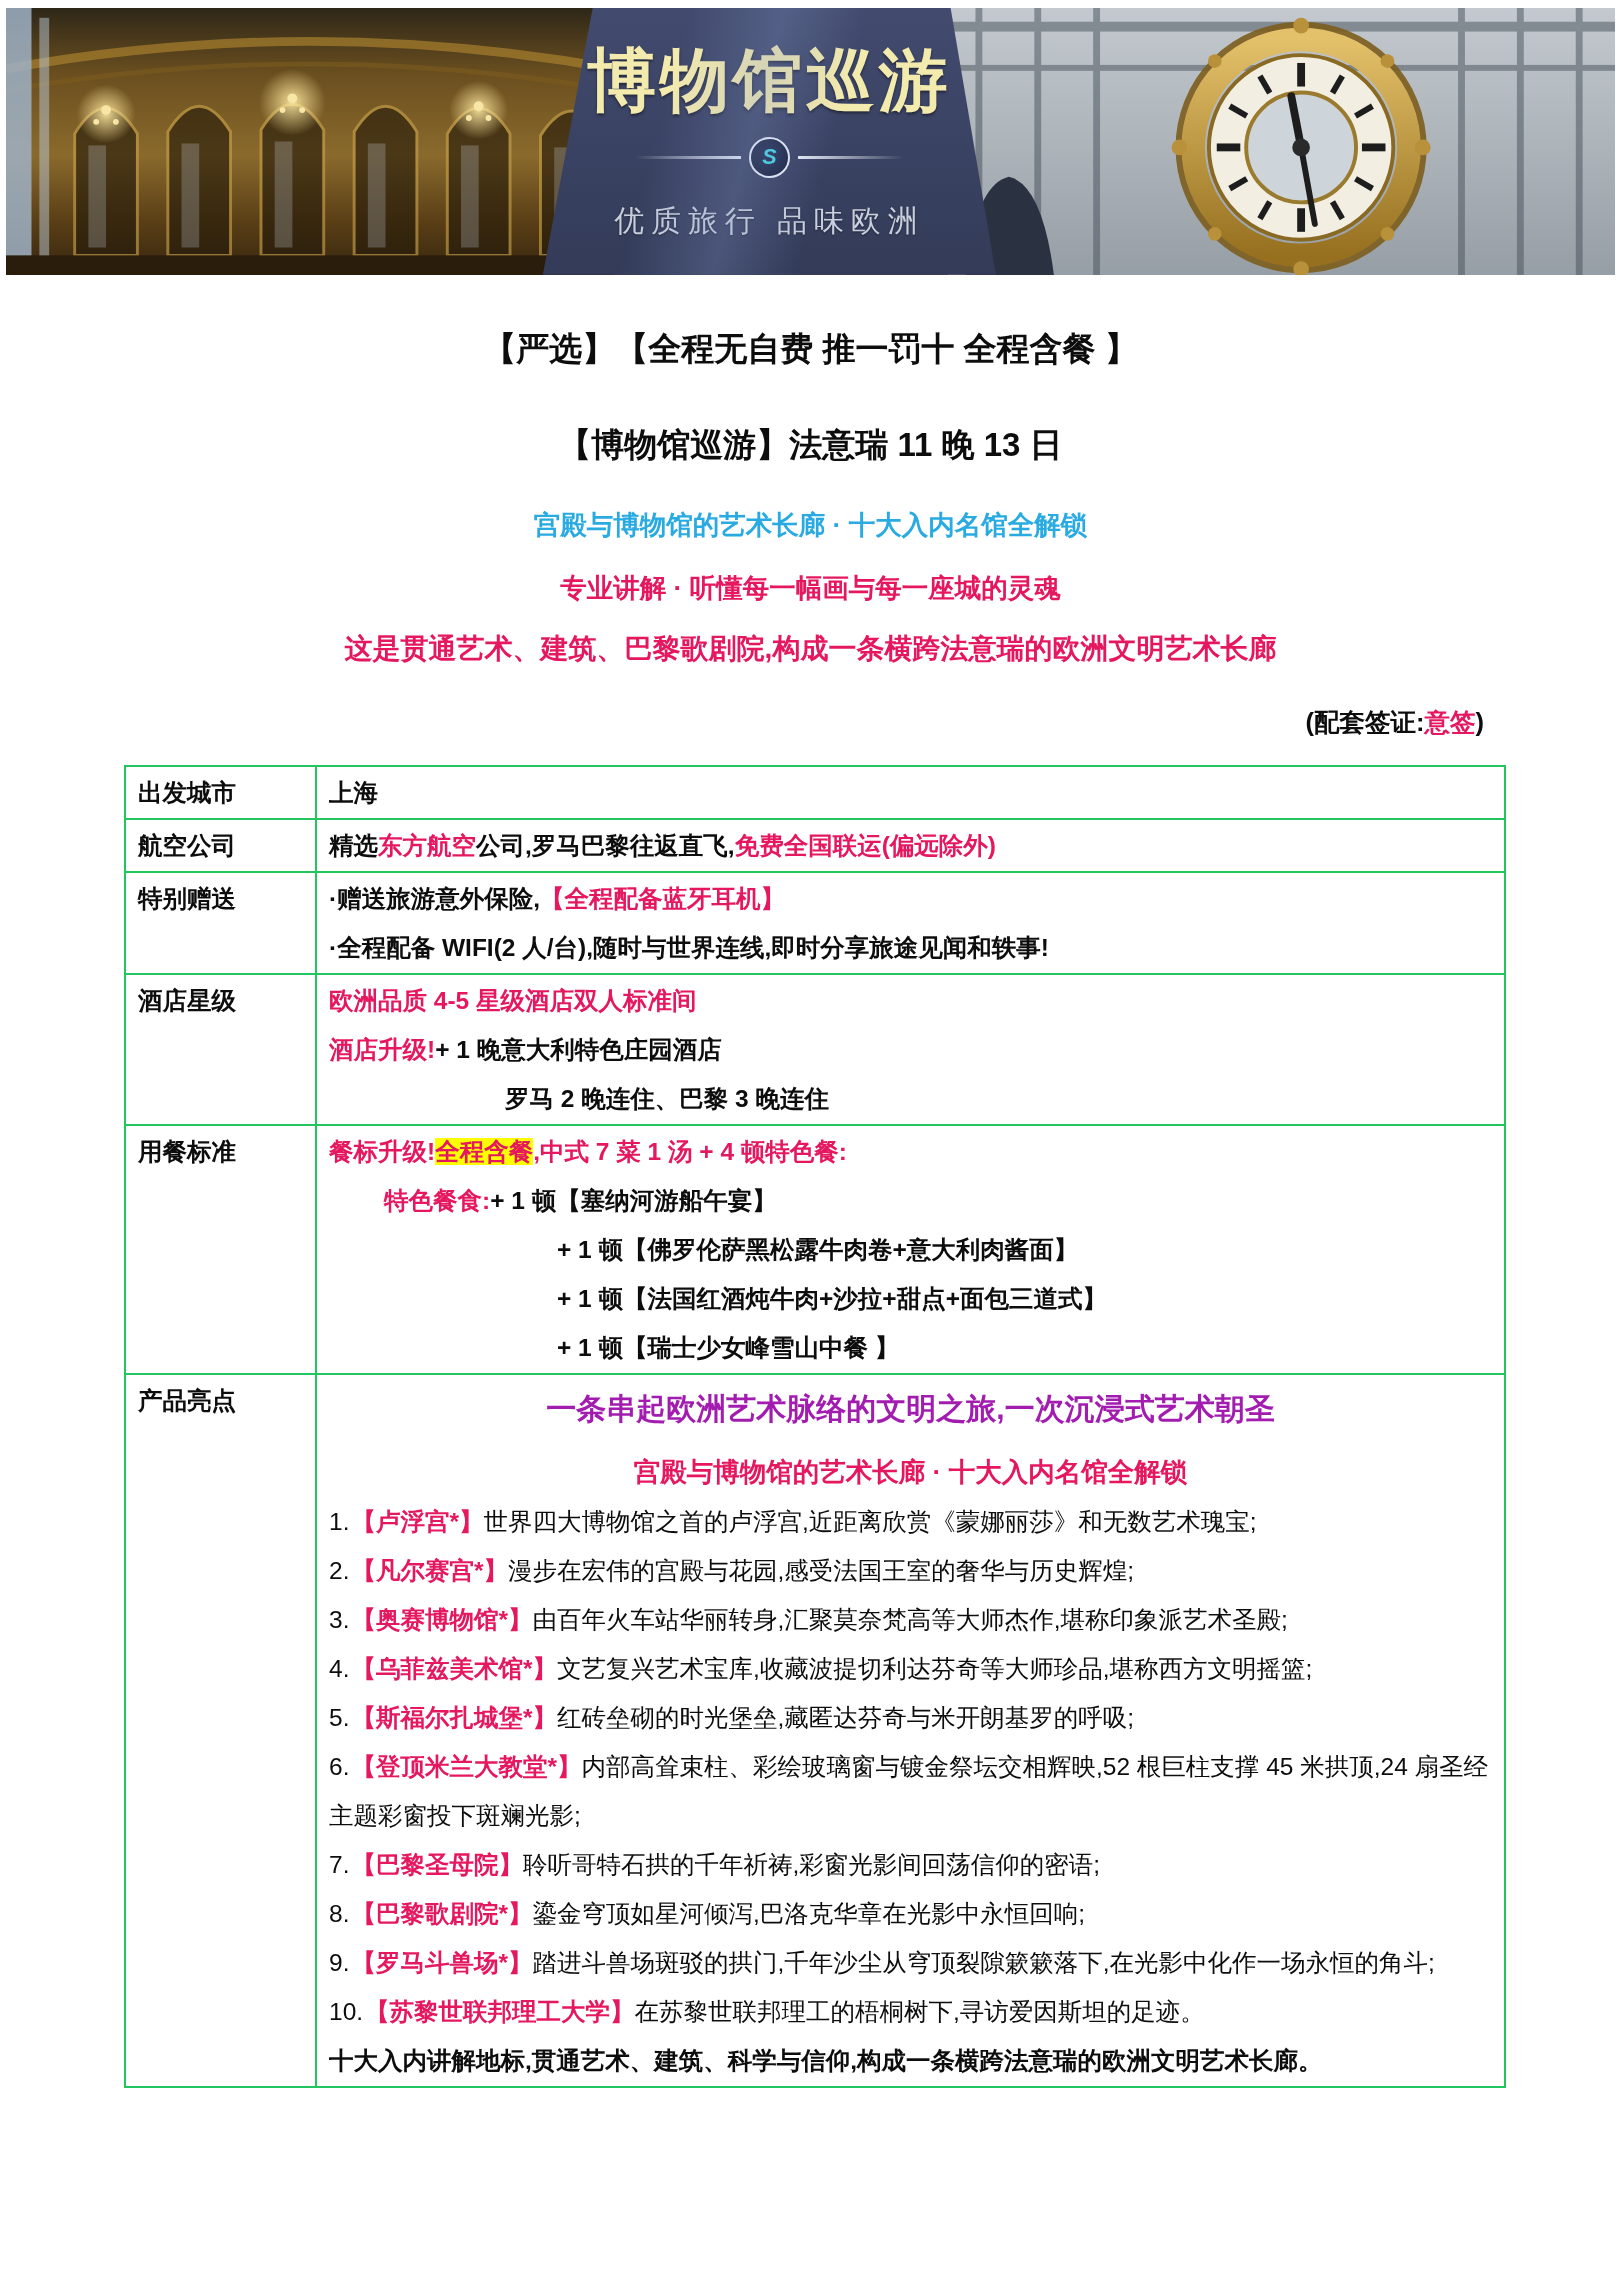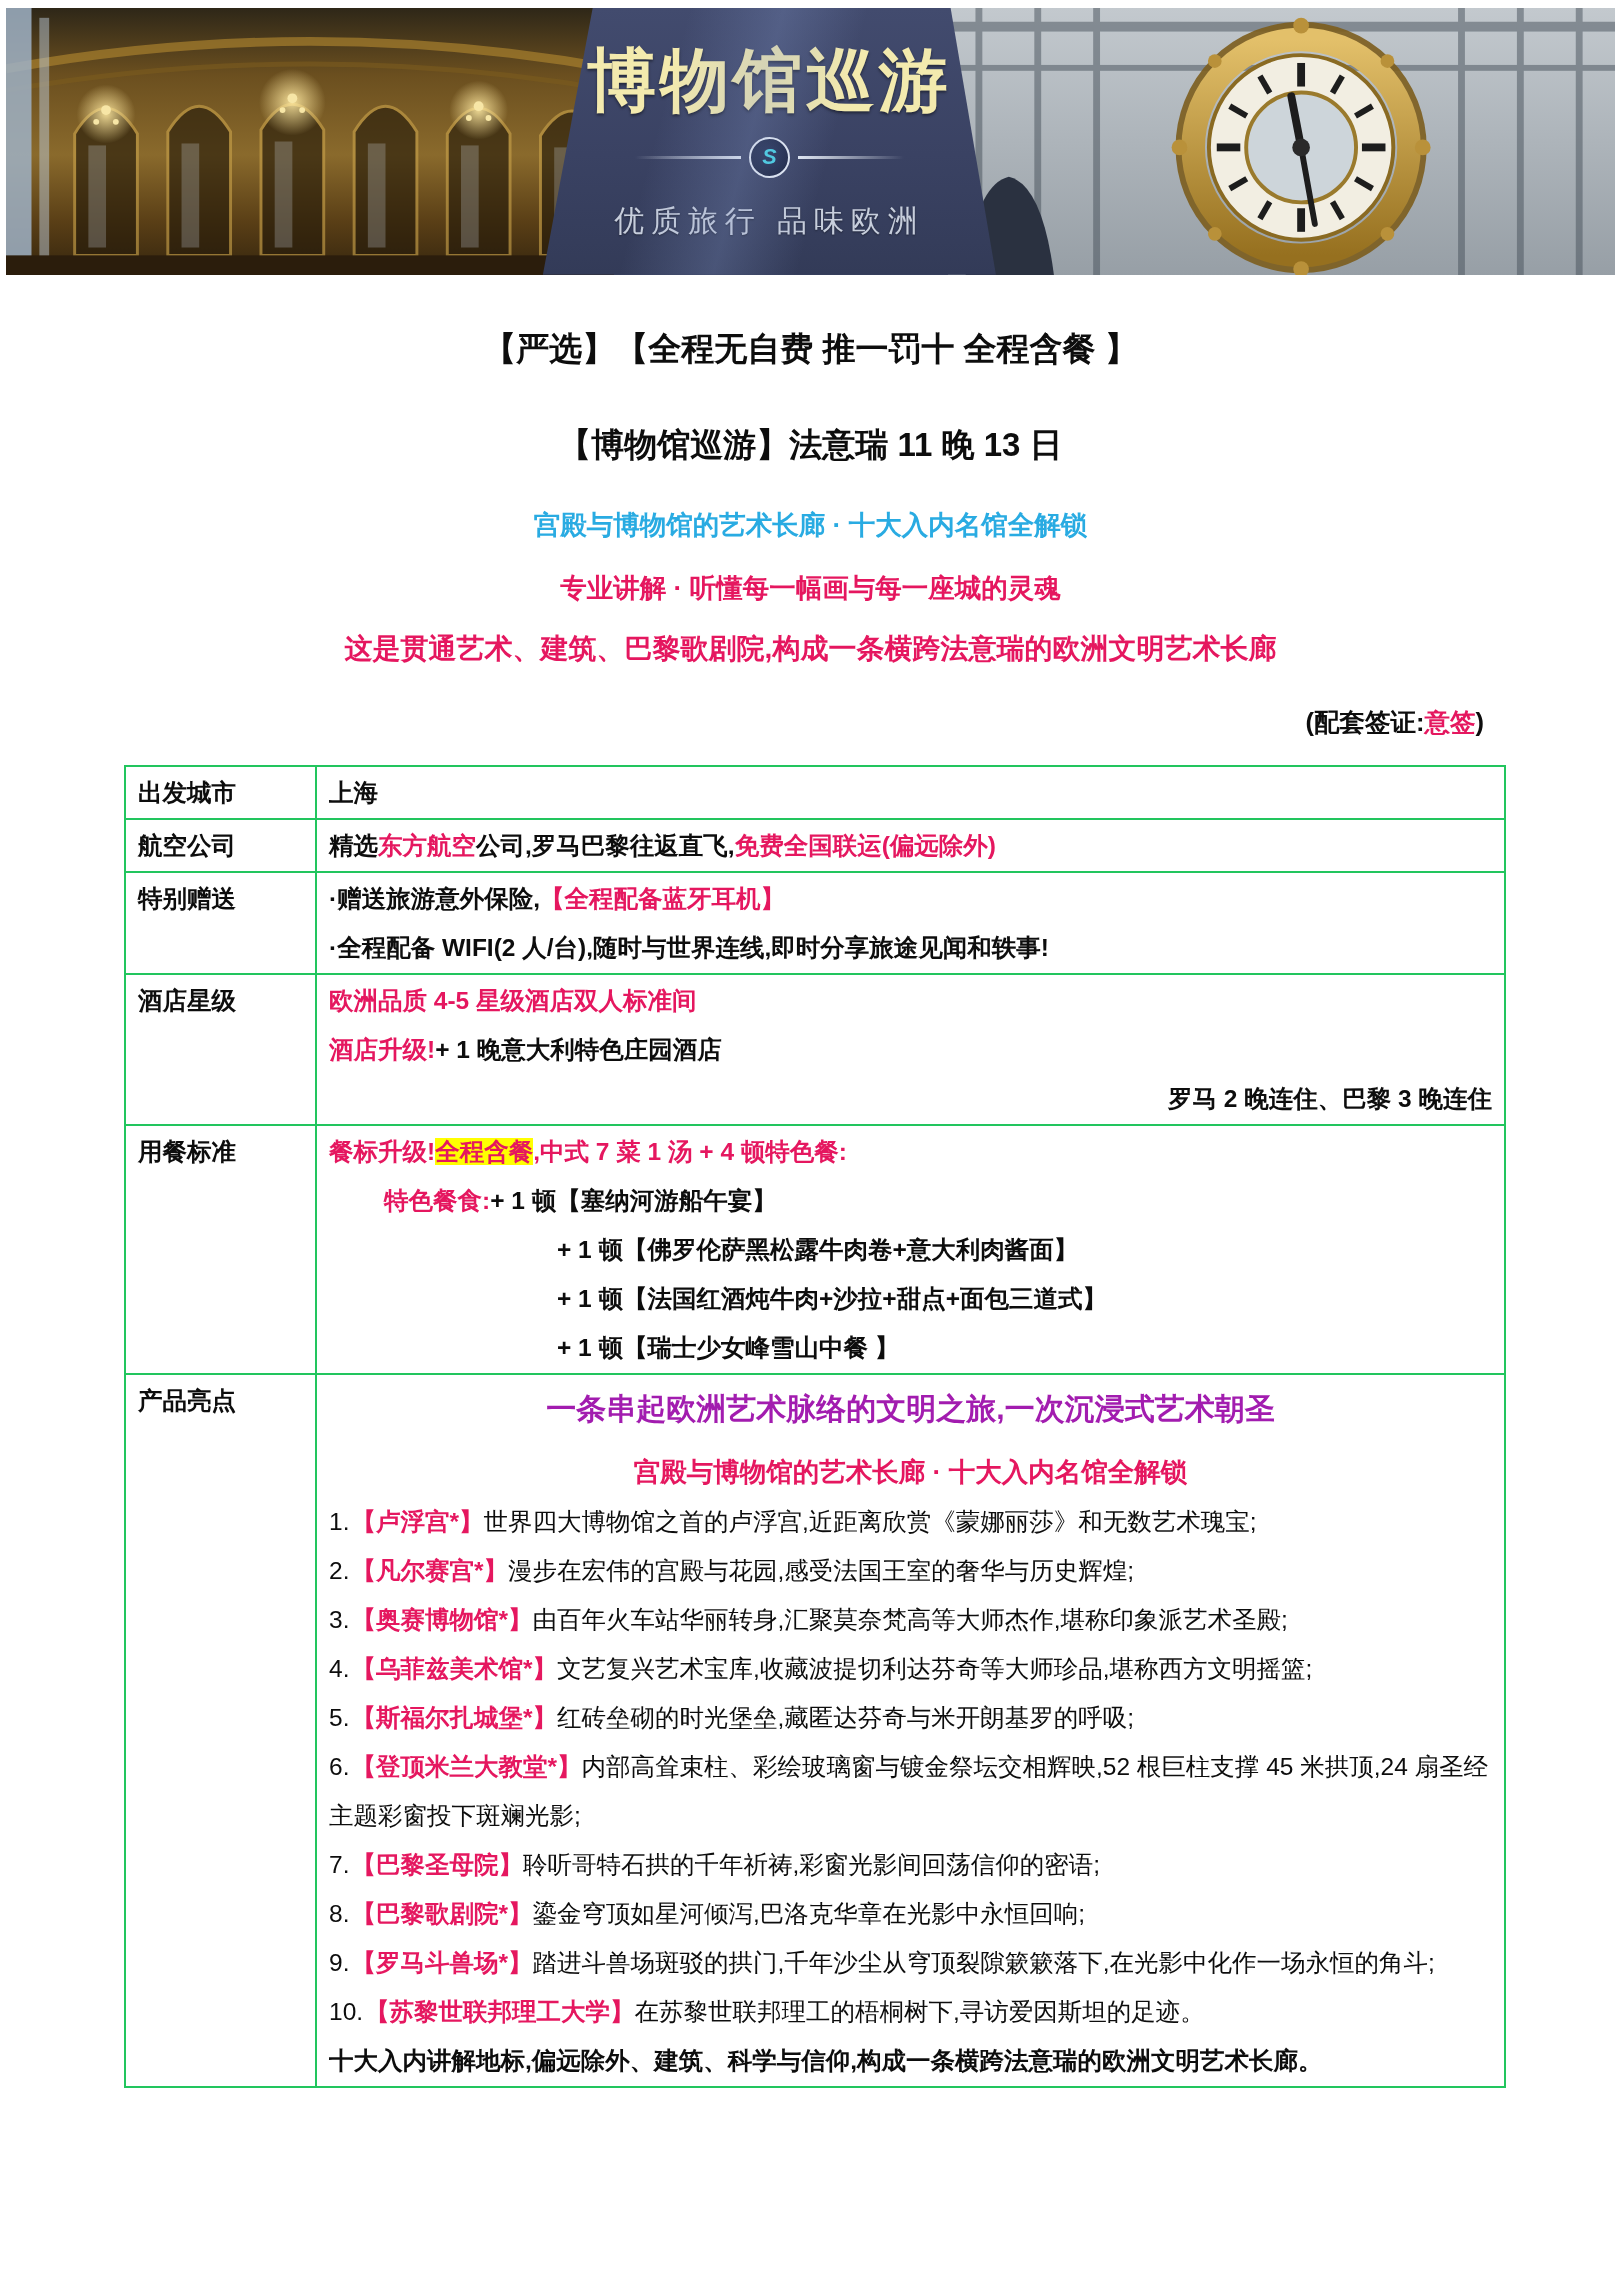--- a/index.html
+++ b/index.html
@@ -73,21 +73,21 @@
     vertical-align:top;
     padding:1px 12px;
     font-size:24.5px;line-height:49px;
     color:#0d0d0d;
   }
   td.lbl{width:165px;font-weight:700;font-size:25.5px;white-space:nowrap;}
   .v{font-weight:600;margin-top:12px;}
   .b{font-weight:700;color:#0d0d0d;}
   .pk{font-weight:700;color:#e5175f;}
   .hl-yellow{background:#ffff00;}
-  .indent-180{padding-left:176px;text-align:right;}
+  .indent-180{padding-left:176px;}
   .indent-70{padding-left:55px;}
   .indent-233{padding-left:228px;}
   p.cell-line{margin:0;}
   
   td.hl-cell{padding:9.8px 15.7px 17.6px 15.7px;}
   .hl-blue{
     text-align:center;color:#a21caf;font-size:30px;font-weight:700;
     margin:11.8px 0 0 0;line-height:1.4;
   }
   .hl-pink{
@@ -296,20 +296,20 @@
         <p class="hl-item"><span class="num">2.</span><span class="name">【凡尔赛宫*】</span><span>漫步在宏伟的宫殿与花园,感受法国王室的奢华与历史辉煌;</span></p>
         <p class="hl-item"><span class="num">3.</span><span class="name">【奥赛博物馆*】</span><span>由百年火车站华丽转身,汇聚莫奈梵高等大师杰作,堪称印象派艺术圣殿;</span></p>
         <p class="hl-item"><span class="num">4.</span><span class="name">【乌菲兹美术馆*】</span><span>文艺复兴艺术宝库,收藏波提切利达芬奇等大师珍品,堪称西方文明摇篮;</span></p>
         <p class="hl-item"><span class="num">5.</span><span class="name">【斯福尔扎城堡*】</span><span>红砖垒砌的时光堡垒,藏匿达芬奇与米开朗基罗的呼吸;</span></p>
         <p class="hl-item"><span class="num">6.</span><span class="name">【登顶米兰大教堂*】</span><span>内部高耸束柱、彩绘玻璃窗与镀金祭坛交相辉映,52 根巨柱支撑 45 米拱顶,24 扇圣经主题彩窗投下斑斓光影;</span></p>
         <p class="hl-item"><span class="num">7.</span><span class="name">【巴黎圣母院】</span><span>聆听哥特石拱的千年祈祷,彩窗光影间回荡信仰的密语;</span></p>
         <p class="hl-item"><span class="num">8.</span><span class="name">【巴黎歌剧院*】</span><span>鎏金穹顶如星河倾泻,巴洛克华章在光影中永恒回响;</span></p>
         <p class="hl-item"><span class="num">9.</span><span class="name">【罗马斗兽场*】</span><span>踏进斗兽场斑驳的拱门,千年沙尘从穹顶裂隙簌簌落下,在光影中化作一场永恒的角斗;</span></p>
         <p class="hl-item"><span class="num">10.</span><span class="name">【苏黎世联邦理工大学】</span><span>在苏黎世联邦理工的梧桐树下,寻访爱因斯坦的足迹。</span></p>
 
-        <p class="hl-closing">十大入内讲解地标,偏远除外、建筑、科学与信仰,构成一条横跨法意瑞的欧洲文明艺术长廊。</p>
+        <p class="hl-closing">十大入内讲解地标,贯通艺术、建筑、科学与信仰,构成一条横跨法意瑞的欧洲文明艺术长廊。</p>
       </td>
     </tr>
   </tbody>
     </table>
 
 </div>
 
 
 </body></html>

